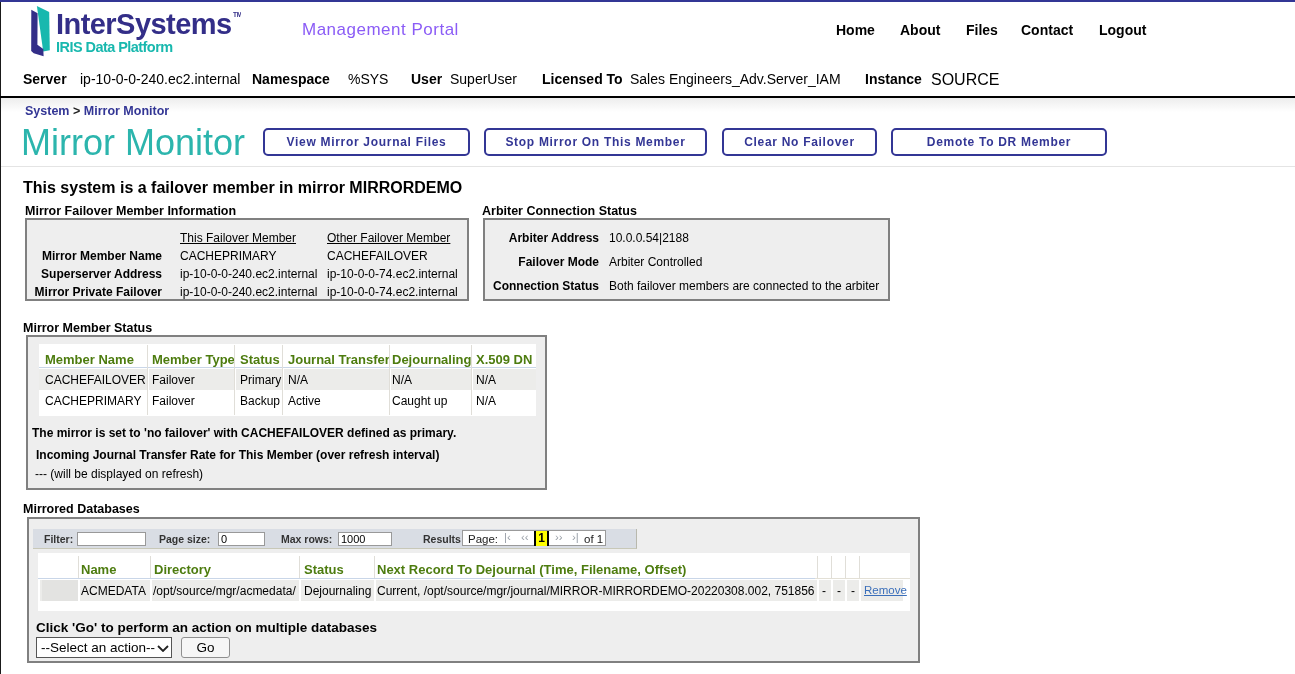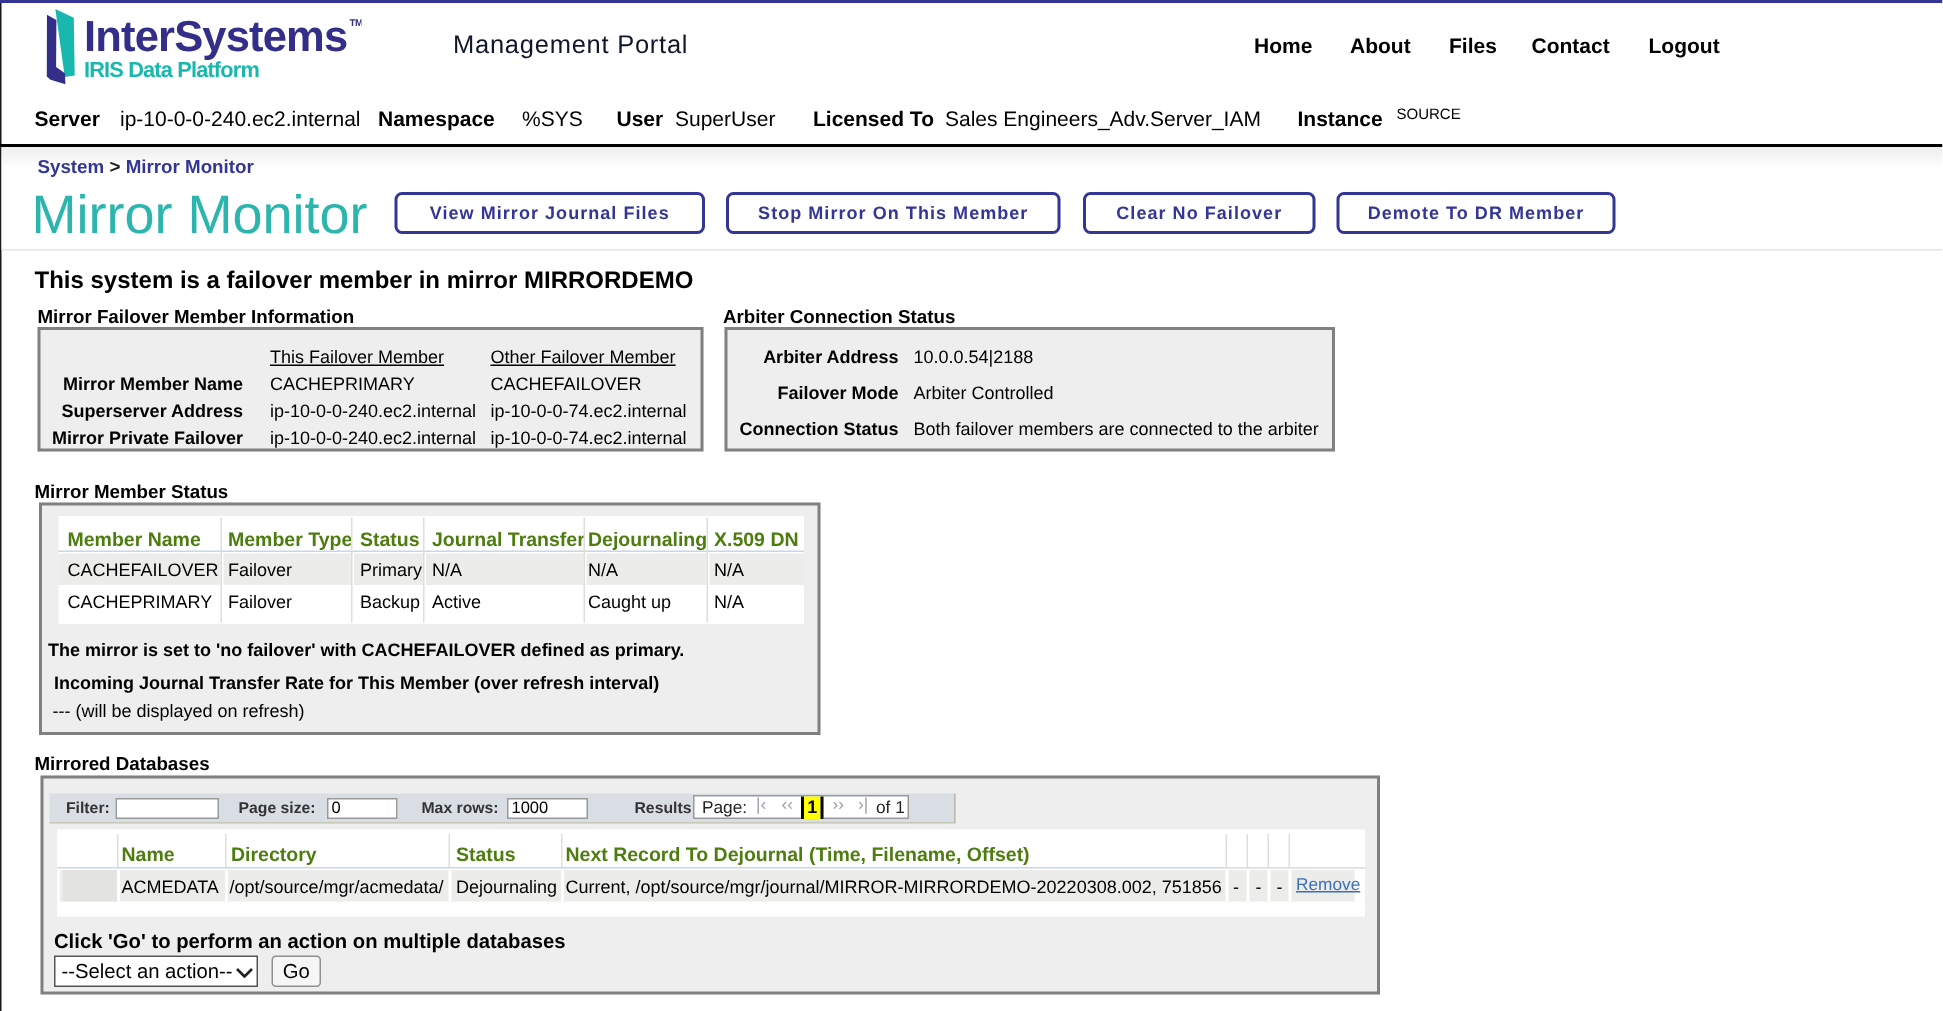--- a/index.html
+++ b/index.html
@@ -28,47 +28,47 @@
   <div id="leftline"></div>
   <div id="topline"></div>
 
   <svg class="abs" style="left:29px; top:5px;" width="212" height="53" viewBox="0 0 212 53">
     <polygon fill="#18b8ae" points="7.9,1.0 20.2,6.9 20.8,45.3 14.2,46.4"></polygon>
     <polygon fill="#332e88" points="2.3,4.8 8.6,8.3 8.4,39.7 14.3,43.9 14.6,51.2 4.7,48.2 2.2,46.0"></polygon>
     <text x="27" y="29" font-size="29" font-weight="bold" fill="#332e88" letter-spacing="-0.55">InterSystems</text>
     <text x="204" y="12" font-size="6.5" font-weight="bold" fill="#332e88" letter-spacing="-0.3">TM</text>
     <text x="27" y="46.5" font-size="14.5" font-weight="bold" fill="#18b8ae" letter-spacing="-0.55">IRIS Data Platform</text>
   </svg>
-  <div class="abs" style="left:302px; top:20px; font-size:17px; letter-spacing:0.5px; color:#0f172a;">Management Portal</div>
+  <div class="abs" style="left:302px; top:20px; font-size:17px; letter-spacing:0.5px; color:#8b5cf6;">Management Portal</div>
   <div class="abs b" style="left:836px; top:22px; font-size:14px;">Home</div>
   <div class="abs b" style="left:900px; top:22px; font-size:14px;">About</div>
   <div class="abs b" style="left:966px; top:22px; font-size:14px;">Files</div>
   <div class="abs b" style="left:1021px; top:22px; font-size:14px;">Contact</div>
   <div class="abs b" style="left:1099px; top:22px; font-size:14px;">Logout</div>
 
   <div class="abs" style="left:23px; top:71px; font-size:14px;"><b>Server</b></div>
   <div class="abs" style="left:80px; top:71px; font-size:14px;">ip-10-0-0-240.ec2.internal</div>
   <div class="abs" style="left:252px; top:71px; font-size:14px;text-align:center;"><b>Namespace</b></div>
   <div class="abs" style="left:348px; top:71px; font-size:14px;">%SYS</div>
   <div class="abs" style="left:411px; top:71px; font-size:14px;"><b>User</b></div>
   <div class="abs" style="left:450px; top:71px; font-size:14px;">SuperUser</div>
   <div class="abs" style="left:542px; top:71px; font-size:14px;"><b>Licensed To</b></div>
   <div class="abs" style="left:630px; top:71px; font-size:14px;">Sales Engineers_Adv.Server_IAM</div>
   <div class="abs" style="left:865px; top:71px; font-size:14px;"><b>Instance</b></div>
-  <div class="abs" style="left:931px; top:71px; font-size:10px;">SOURCE</div>
+  <div class="abs" style="left:931px; top:71px; font-size:16px;">SOURCE</div>
 
   <div id="blackbar"></div>
   <div id="ribbon"></div>
 
   <div class="abs" style="left:25px; top:104px; font-size:12.5px; font-weight:bold;"><span class="navy">System</span> <span style="color:#222;">&gt;</span> <span class="navy">Mirror Monitor</span></div>
   <div class="abs teal" style="left:21px; top:122px; font-size:36px;">Mirror Monitor</div>
   <div class="btn" style="left:484px; top:128px; width:223px;">Stop Mirror On This Member</div>
   <div class="btn" style="left:263px; top:128px; width:207px;">View Mirror Journal Files</div>
   <div class="btn" style="left:722px; top:128px; width:155px;">Clear No Failover</div>
-  <div class="btn" style="left:891px; top:128px; width:186px;">Demote To DR Member</div>
+  <div class="btn" style="left:891px; top:128px; width:216px;">Demote To DR Member</div>
 
   <div class="abs b" style="left:23px; top:179px; font-size:16px;">This system is a failover member in mirror MIRRORDEMO</div>
 
   <div class="seclabel" style="left:25px; top:204px;">Mirror Failover Member Information</div>
   <div class="box" style="left:25px; top:218px; width:444px; height:83px;"></div>
   <div class="abs t13" style="left:180px; top:231px; text-decoration:underline;">This Failover Member</div>
   <div class="abs t13" style="left:327px; top:231px; text-decoration:underline;">Other Failover Member</div>
   <div class="abs t13 b" style="left:162px; top:249px; transform:translateX(-100%);">Mirror Member Name</div>
   <div class="abs t13" style="left:180px; top:249px;">CACHEPRIMARY</div>
   <div class="abs t13" style="left:327px; top:249px;">CACHEFAILOVER</div>
@@ -179,14 +179,14 @@
   <div class="abs t13" style="left:837px; top:584px;">-</div>
   <div class="abs t13" style="left:851px; top:584px;">-</div>
   <div class="abs" style="left:864px; top:584px; font-size:11.5px;"><span class="rem">Remove</span></div>
 
   <div class="abs b" style="left:36px; top:620px; font-size:13.5px;">Click 'Go' to perform an action on multiple databases</div>
   <div class="abs" style="left:36px; top:637px; width:136px; height:21px; background:#fff; border:1.5px solid #555;"></div>
   <div class="abs" style="left:41px; top:640px; font-size:13.5px;">--Select an action--</div>
   <svg class="abs" style="left:157px; top:645px;" width="12" height="7" viewBox="0 0 12 7">
       <path d="M1,1 L6,6 L11,1" fill="none" stroke="#222" stroke-width="1.8"></path>
     </svg>
-  <div class="abs" style="left:181px; top:637px; width:33px; height:21px; background:#f6f6f6; border:1px solid #8f8f8f; border-radius:3px; text-align:center; font-size:13.5px; line-height:19px;">Go</div>
+  <div class="abs" style="left:181px; top:637px; width:49px; height:21px; background:#f6f6f6; border:1px solid #8f8f8f; border-radius:3px; text-align:center; font-size:13.5px; line-height:19px;">Go</div>
 </div>
 
 </body></html>

